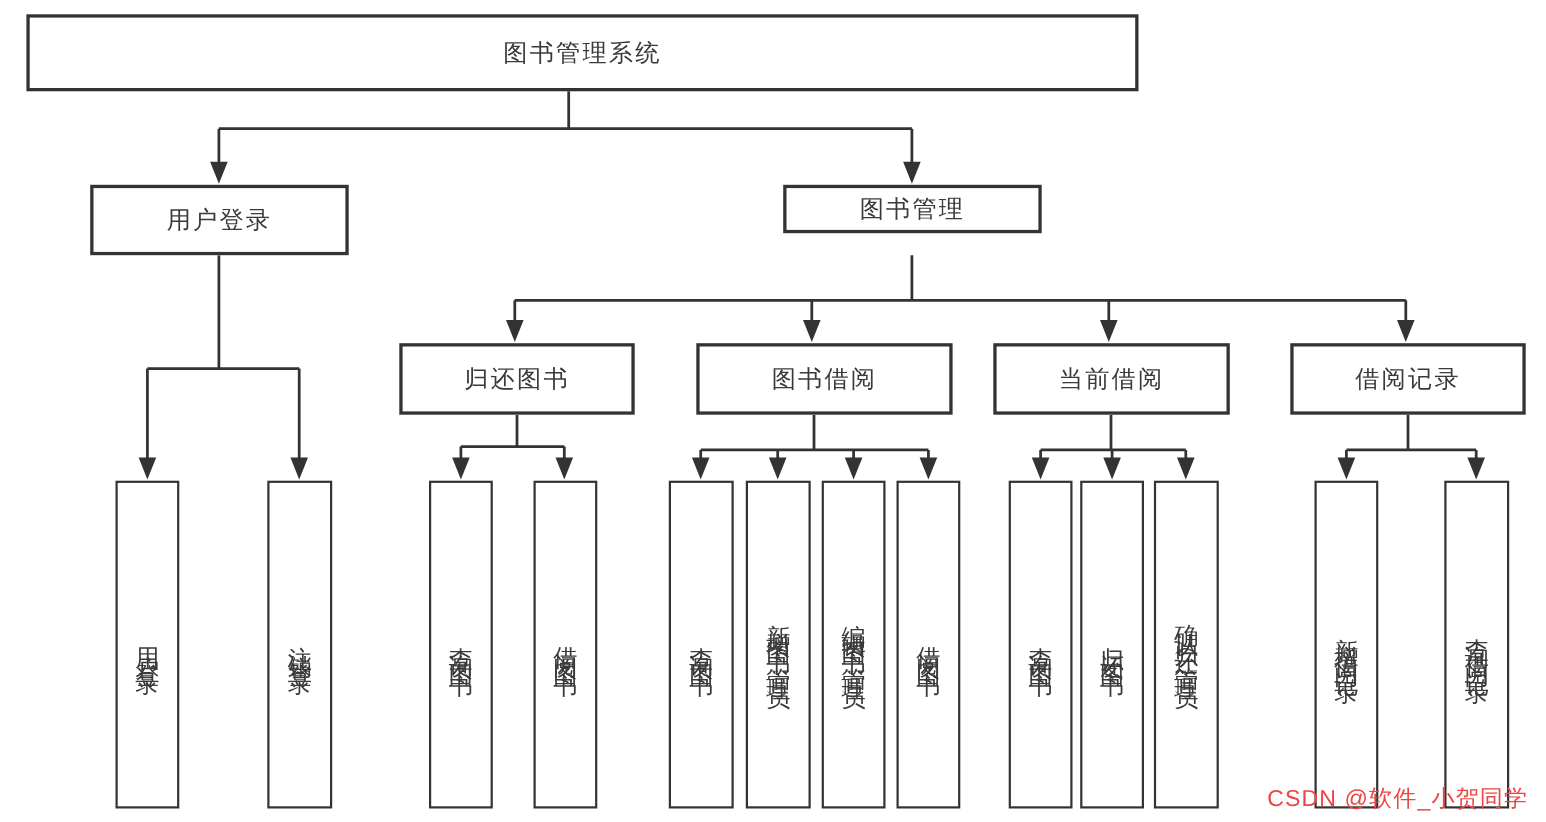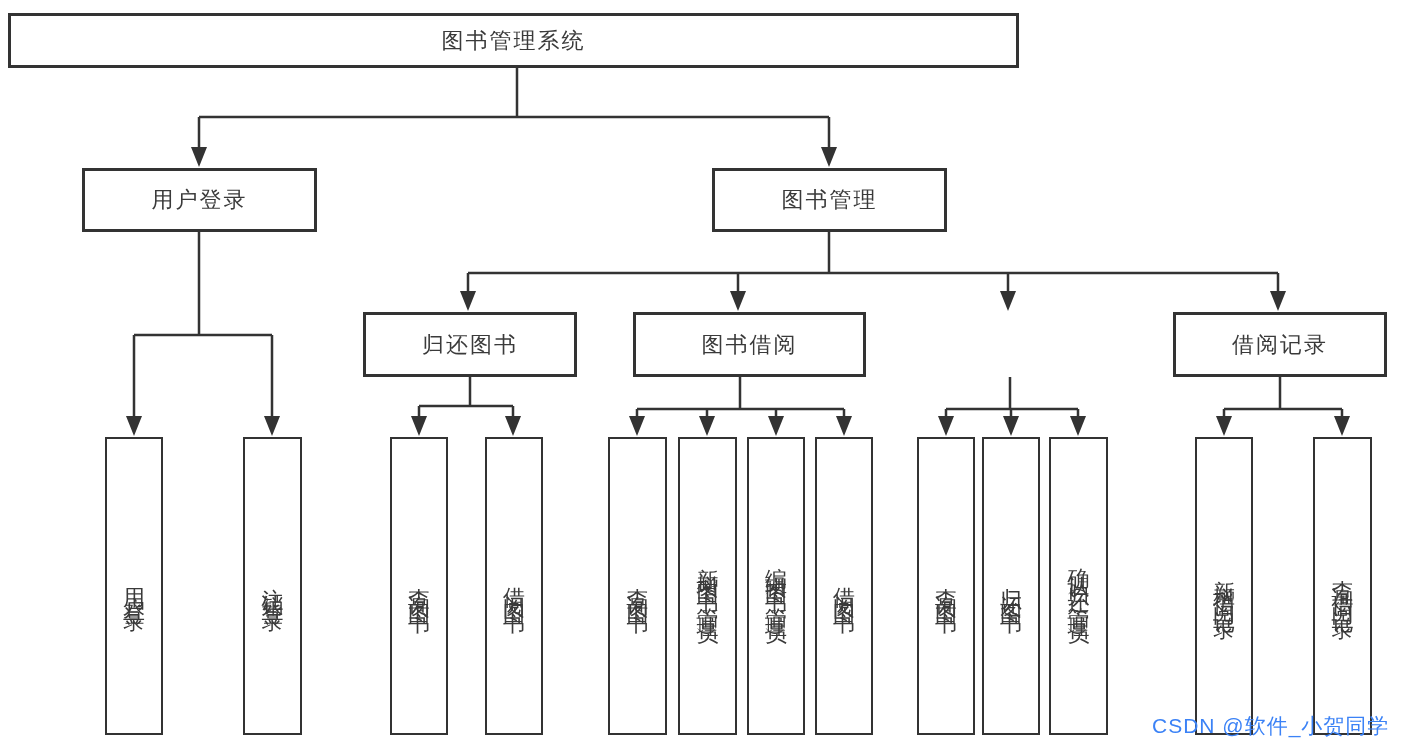--- a/index.html
+++ b/index.html
@@ -42,21 +42,21 @@
     font-size: 22px;
     line-height: 1;
   }
   .watermark {
     position: absolute;
     left: 1152px;
     top: 712px;
     z-index: 3;
     font-size: 21px;
     letter-spacing: 1px;
-    color: #3b82f6;
+    color: #ef4444;
     white-space: nowrap;
   }
 </style>
 </head>
 <body>
 
 <div class="stage">
 
   <svg class="connectors" viewBox="0 0 1405 747" xmlns="http://www.w3.org/2000/svg">
     <g fill="none" stroke="#333333" stroke-width="2.5">
@@ -91,36 +91,39 @@
       <path d="M768 416 L784 416 L776 436 Z"></path>
       <path d="M836 416 L852 416 L844 436 Z"></path>
       <path d="M938 416 L954 416 L946 436 Z"></path>
       <path d="M1003 416 L1019 416 L1011 436 Z"></path>
       <path d="M1070 416 L1086 416 L1078 436 Z"></path>
       <path d="M1216 416 L1232 416 L1224 436 Z"></path>
       <path d="M1334 416 L1350 416 L1342 436 Z"></path>
     </g>
   </svg>
 
-  <div class="box" style="left:8px; top:13px; width:1011px; height:55px">
+  <div class="box" style="left:24px; top:13px; width:1011px; height:70px">
     <span class="lbl">图书管理系统</span>
   </div>
 
   <div class="box" style="left:82px; top:168px; width:235px; height:64px">
     <span class="lbl">用户登录</span>
   </div>
-  <div class="box" style="left:712px; top:168px; width:235px; height:64px">
+  <div class="box" style="left:712px; top:168px; width:235px; height:44px">
     <span class="lbl">图书管理</span>
   </div>
 
   <div class="box" style="left:363px; top:312px; width:214px; height:65px">
     <span class="lbl">归还图书</span>
   </div>
   <div class="box" style="left:633px; top:312px; width:233px; height:65px">
     <span class="lbl">图书借阅</span>
+  </div>
+  <div class="box" style="left:903px; top:312px; width:215px; height:65px">
+    <span class="lbl">当前借阅</span>
   </div>
   <div class="box" style="left:1173px; top:312px; width:214px; height:65px">
     <span class="lbl">借阅记录</span>
   </div>
 
   <div class="box leaf" style="left:105px; top:437px; width:58px; height:298px">
     <span class="lbl">用户登录</span>
   </div>
   <div class="box leaf" style="left:243px; top:437px; width:59px; height:298px">
     <span class="lbl">注销登录</span>

